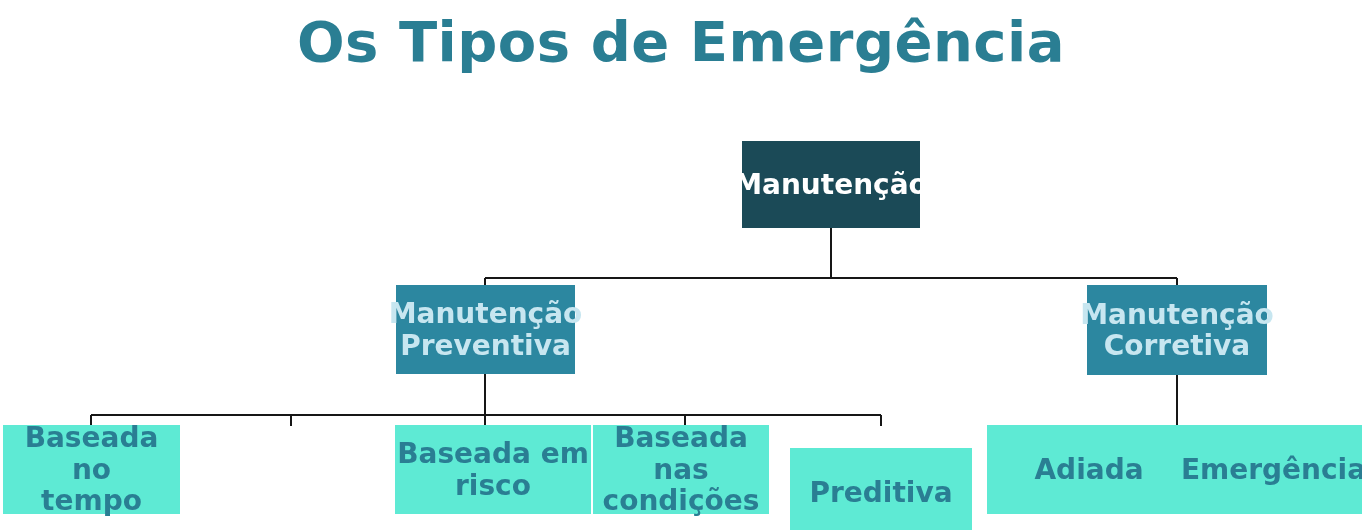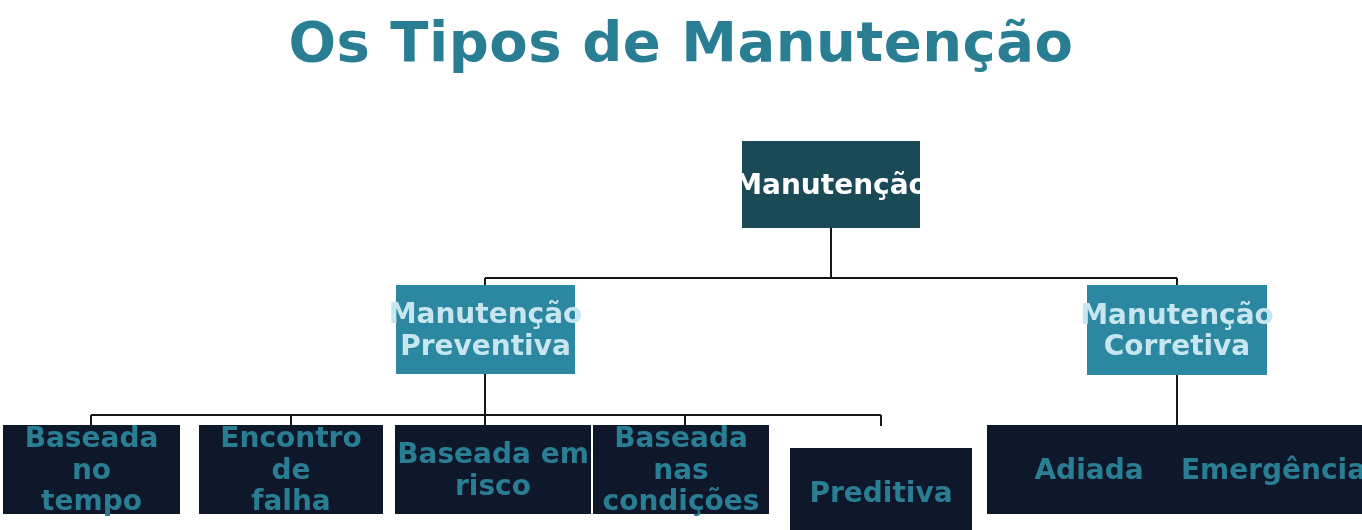--- a/index.html
+++ b/index.html
@@ -42,21 +42,21 @@
     color: #ffffff;
     left: 742px; top: 141px; width: 178px; height: 87px;
   }
   .node.branch {
     background: #2c87a0;
     color: #c7e6f0;
   }
   .node.branch.preventiva { left: 396px; top: 285px; width: 179px; height: 89px; }
   .node.branch.corretiva  { left: 1087px; top: 285px; width: 180px; height: 90px; }
   .node.leaf {
-    background: #0f172a;
+    background: #5eead4;
     color: #2a7e93;
     top: 425px; height: 89px;
   }
   .leaf.l1 { left: 3px;    width: 177px; }
   .leaf.l2 { left: 199px;  width: 184px; }
   .leaf.l3 { left: 395px;  width: 196px; }
   .leaf.l4 { left: 593px;  width: 176px; }
   .leaf.l5 { left: 790px;  width: 182px; margin-top: 23px; }
   .leaf.l6 { left: 987px;  width: 204px; }
   .leaf.l7 { left: 1185px; width: 177px; }
@@ -65,21 +65,21 @@
     left: 0; top: 0;
     width: 1362px; height: 530px;
     pointer-events: none;
   }
 </style>
 </head>
 <body>
 
 <div id="canvas">
 
-  <div class="diagram-title">Os Tipos de Manutenção</div>
+  <div class="diagram-title">Os Tipos de Emergência</div>
 
   <svg class="connectors" viewBox="0 0 1362 530" xmlns="http://www.w3.org/2000/svg" shape-rendering="crispEdges">
 
     <path d="M831 228 V278" stroke="#161616" stroke-width="2" fill="none"></path>
     <path d="M485 278 H1177" stroke="#161616" stroke-width="2" fill="none"></path>
     <path d="M485 278 V286" stroke="#161616" stroke-width="2" fill="none"></path>
     <path d="M1177 278 V286" stroke="#161616" stroke-width="2" fill="none"></path>
 
     <path d="M485 374 V426" stroke="#161616" stroke-width="2" fill="none"></path>
     <path d="M91 415 H881" stroke="#161616" stroke-width="2" fill="none"></path>
@@ -96,22 +96,20 @@
 
   <div class="node branch preventiva">Manutenção
 Preventiva</div>
 
   <div class="node branch corretiva">Manutenção
 Corretiva</div>
 
   <div class="node leaf l1">Baseada no
 tempo</div>
 
-  <div class="node leaf l2">Encontro de
-falha</div>
 
   <div class="node leaf l3">Baseada em
 risco</div>
 
   <div class="node leaf l4">Baseada
 nas
 condições</div>
 
   <div class="node leaf l5">Preditiva</div>
 

